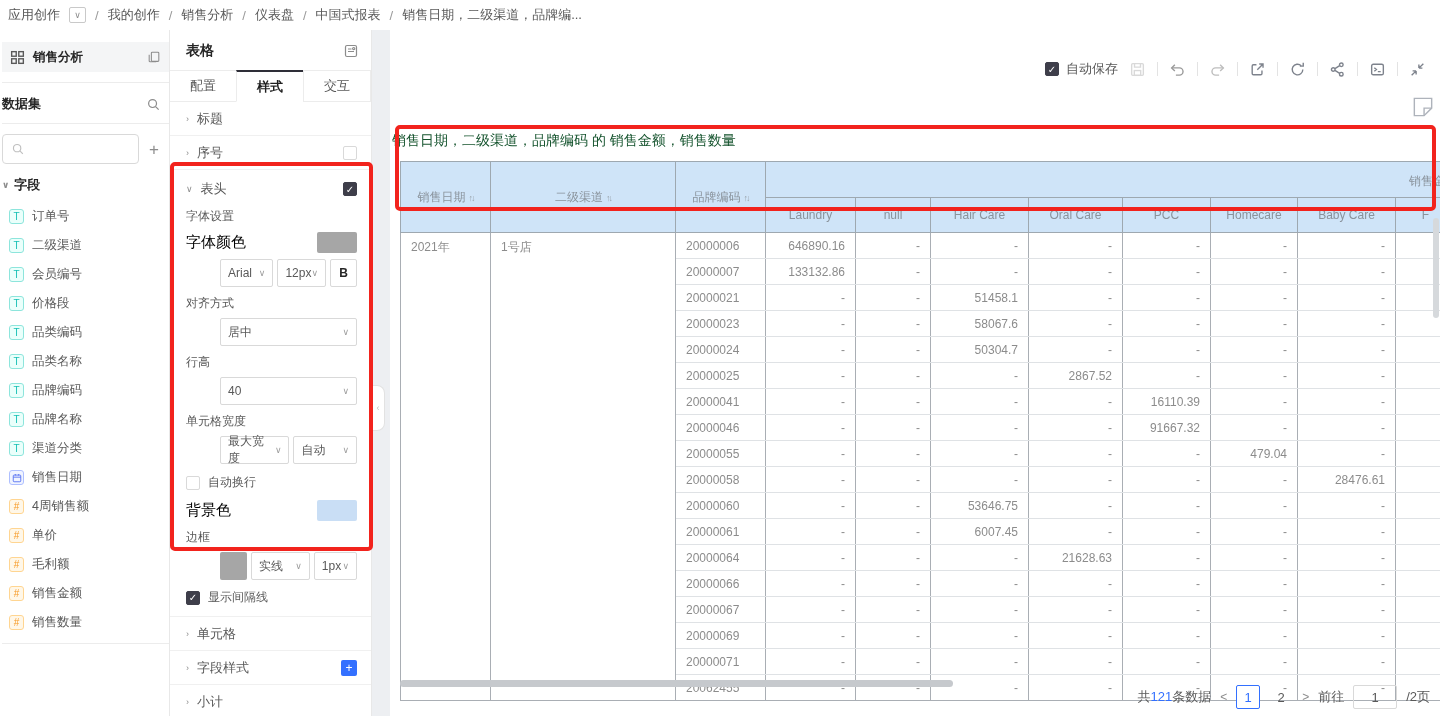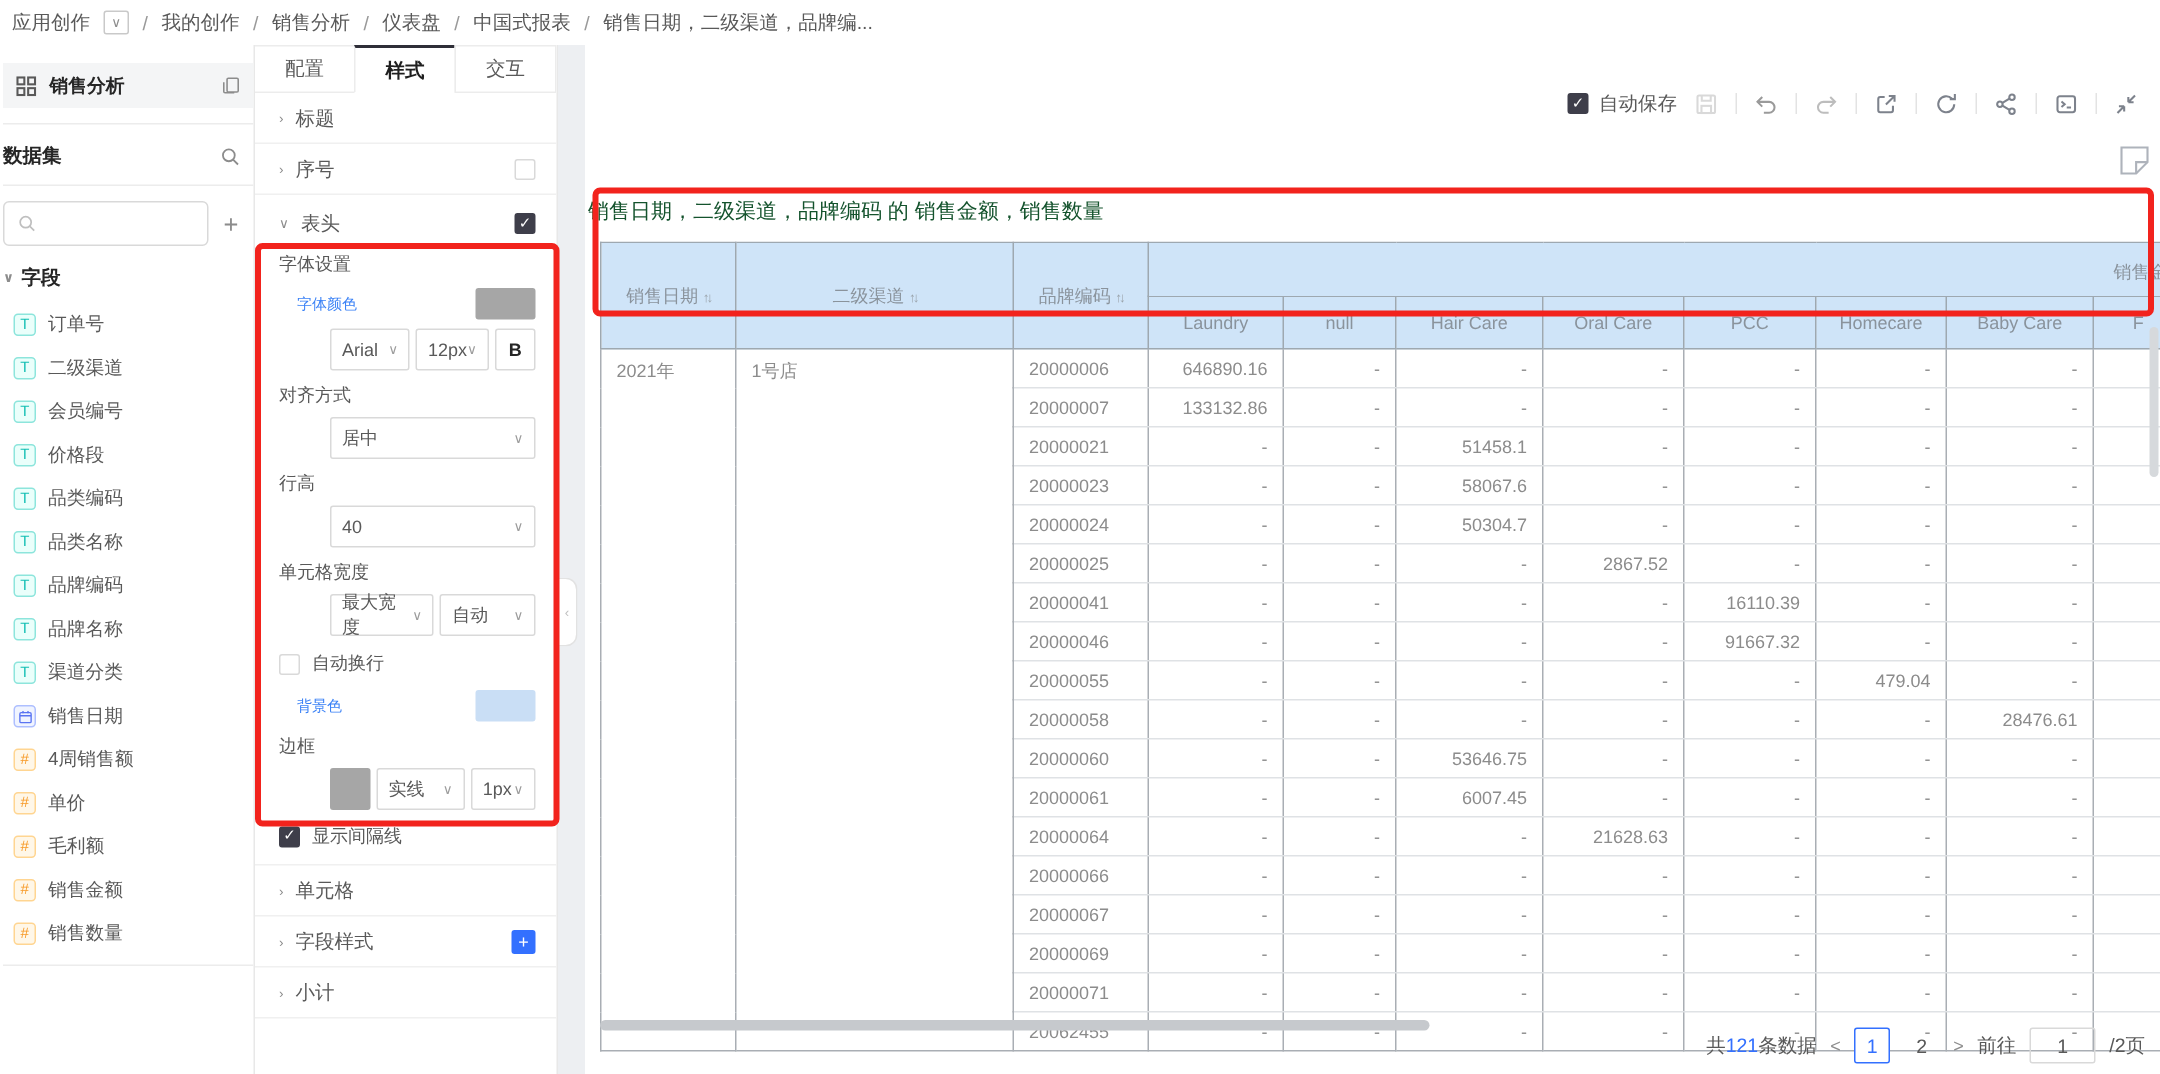--- a/index.html
+++ b/index.html
@@ -49,21 +49,21 @@
   .tab.active { border-top:2px solid #2e2e38; border-bottom:1px solid #fff; font-weight:bold; color:#1f1f1f; }
   .sec { height:34px; display:flex; align-items:center; justify-content:space-between;
     padding:0 14px 0 16px; border-bottom:1px solid #f0f0f0; }
   .sec-l { display:flex; align-items:center; gap:8px; color:#595959; font-size:13px; }
   .arr { color:#8c8c8c; font-size:9px; }
   .cb { width:14px; height:14px; border:1px solid #d9d9d9; border-radius:2px; background:#fff; flex:none; }
   .cb.on { background:#3e3e4a; border-color:#3e3e4a; color:#fff; display:flex; align-items:center;
     justify-content:center; font-size:10px; }
   .headsec { padding:8px 14px 10px 16px; border-bottom:1px solid #f0f0f0; }
   .hs-row { display:flex; align-items:center; justify-content:space-between; }
-  .lbl { color:#3b82f6; font-size:10px;margin-left:12px; }
+  .lbl { color:#000000; font-size:15px; }
   .sub-lbl { color:#595959; font-size:12px; margin-top:8px; }
   .swatch { width:40px; height:21px; border-radius:2px; }
   .sw-gray { background:#a6a6a6; }
   .sw-blue { background:#c9def5; }
   .sel { height:28px; border:1px solid #d9d9d9; border-radius:2px; background:#fff;
     display:flex; align-items:center; justify-content:space-between; padding:0 7px;
     color:#595959; font-size:12px; }
   .sel .chev { color:#9c9c9c; font-size:9px; }
   .ctl-row { display:flex; gap:4px; margin-top:6px;padding-left:34px; }
   .btn-b { width:27px; height:28px; border:1px solid #d9d9d9; border-radius:2px; display:flex;
@@ -279,20 +279,30 @@
         </div>
 
       <div class="sb-group">
         
         
       </div>
 
     </aside>
 
     <section class="panel">
+      <div class="panel-head">
+        <span class="panel-title">表格</span>
+        <span>
+          <svg viewBox="0 0 16 16" width="16" height="16" fill="none" stroke="#8c8c8c" stroke-width="1.2">
+            <rect x="2.5" y="2.5" width="11" height="11" rx="1.5"></rect>
+              <path d="M5 6 h3.5 M5 8.5 h6"></path>
+              <circle cx="10.7" cy="5.6" r="1.1"></circle>
+          </svg>
+        </span>
+      </div>
       <div class="tabs">
         <div class="tab">配置</div>
         <div class="tab active">样式</div>
         <div class="tab">交互</div>
       </div>
 
       <div class="sec">
         <span class="sec-l">
             <span class="arr">›</span>
           <span>标题</span>

